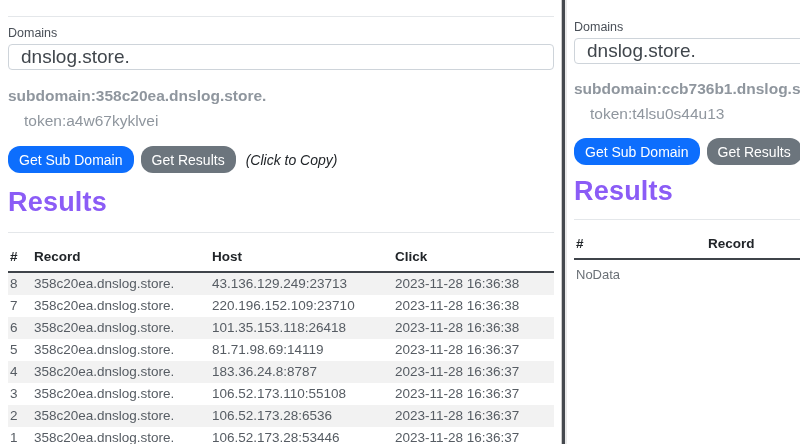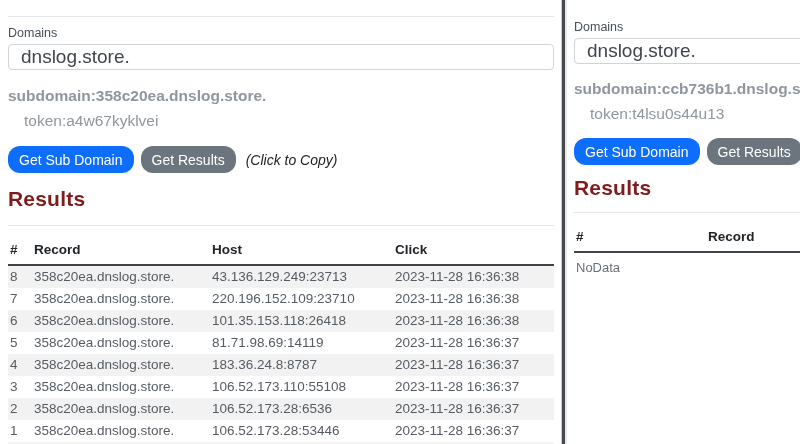--- a/index.html
+++ b/index.html
@@ -31,21 +31,21 @@
   .panel-right .subdomain-line { margin-top: 16px; }
 
   .button-row { margin-top: 16px; display: flex; align-items: center; gap: 7px; white-space: nowrap; }
   .panel-right .button-row { margin-top: 15px; }
   .btn { border: none; border-radius: 12px; height: 27px; padding: 0 11px;
     font-family: "Liberation Sans", sans-serif; font-size: 14px; color: #fff; cursor: pointer; }
   .btn-primary { background: #0d6efd; }
   .btn-secondary { background: #6c757d; }
   .click-copy { font-style: italic; font-size: 14px; color: #212529; margin-left: 3px; }
 
-  .results-title { margin-top: 14px; font-size: 21px; font-weight: 700; color: #7f1d1d; letter-spacing: 0.2px; }
+  .results-title { margin-top: 14px; font-size: 27px; font-weight: 700; color: #8b5cf6; letter-spacing: 0.2px; }
   .panel-right .results-title { margin-top: 11px; }
   .mid-rule { border: 0; border-top: 1px solid #e4e7ea; margin-top: 14px; }
   .panel-right .mid-rule { margin-top: 12px; }
 
   table { border-collapse: collapse; margin-top: 12px; table-layout: fixed; }
   .results-table { width: 100%; }
   .results-table-right { width: 300px; }
   th { text-align: left; font-size: 13.5px; font-weight: 700; color: #212529;
        padding: 4px 4px 7px 2px; border-bottom: 2px solid #3f444a; }
   td { font-size: 13.5px; color: #565c63; padding: 3px 4px 3px 2px; line-height: 16px;

